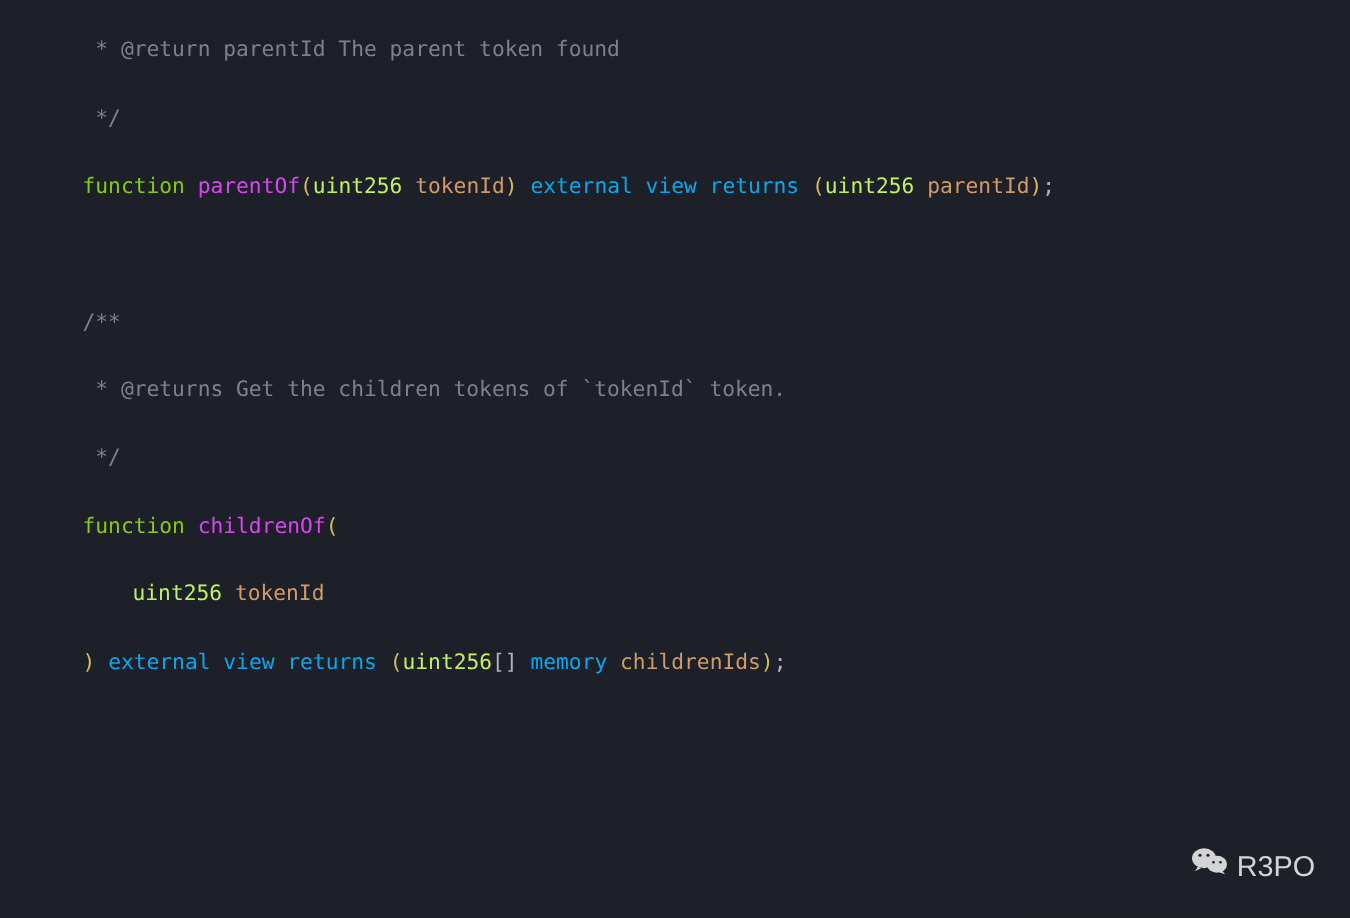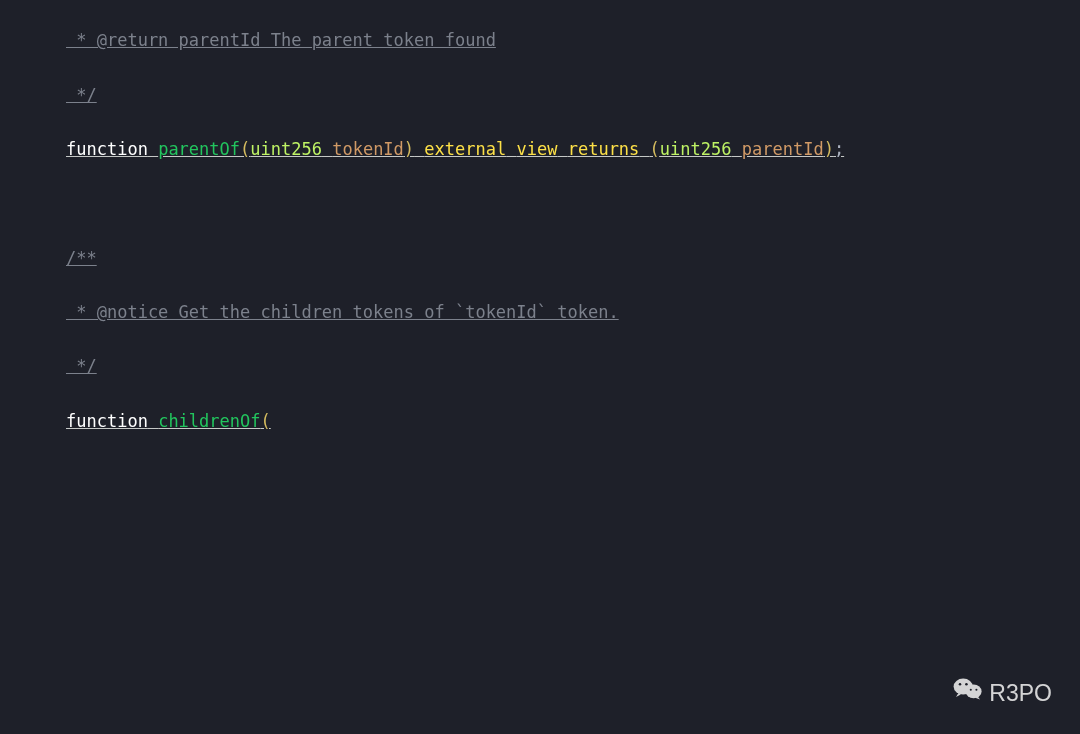--- a/index.html
+++ b/index.html
@@ -13,29 +13,29 @@
       width: 1080px;
       height: 734px;
       overflow: hidden;
       position: relative;
     }
     .code-container {
       padding: 0 20px;
       white-space: pre;
     }
     .line { display: block; white-space: pre; }
-    .indent1 { padding-left: 46px; text-decoration: underline; }
+    .indent1 { padding-left: 46px; }
     .indent2 { padding-left: 86px; }
     .comment { color: #7c818c; }
-    .keyword-fn { color: #ffffff; }
-    .fn-name { color: #22c55e; }
+    .keyword-fn { color: #84cc16; }
+    .fn-name { color: #d946ef; }
     .type { color: #bef264; }
     .param { color: #d19a66; }
     .paren { color: #d4bb5f; }
-    .modifier { color: #fde047; }
+    .modifier { color: #0ea5e9; }
     .punct { color: #abb2bf; }
     .watermark {
       position: absolute;
       bottom: 22px;
       right: 28px;
       display: flex;
       align-items: center;
       gap: 6px;
       color: #e8e8e8;
       font-family: -apple-system, BlinkMacSystemFont, 'Segoe UI', sans-serif;
@@ -46,23 +46,25 @@
   </style>
 </head>
 <body>
 
 <div class="code-container">
 <span class="line indent1 comment"> * @return parentId The parent token found</span>
 <span class="line indent1 comment"> */</span>
 <span class="line indent1"><span class="keyword-fn">function</span> <span class="fn-name">parentOf</span><span class="paren">(</span><span class="type">uint256</span> <span class="param">tokenId</span><span class="paren">)</span> <span class="modifier">external</span> <span class="modifier">view</span> <span class="modifier">returns</span> <span class="paren">(</span><span class="type">uint256</span> <span class="param">parentId</span><span class="paren">)</span><span class="punct">;</span></span>
 <span class="line"> </span>
 <span class="line indent1 comment">/**</span>
-<span class="line indent1 comment"> * @notice Get the children tokens of `tokenId` token.</span>
+<span class="line indent1 comment"> * @returns Get the children tokens of `tokenId` token.</span>
 <span class="line indent1 comment"> */</span>
 <span class="line indent1"><span class="keyword-fn">function</span> <span class="fn-name">childrenOf</span><span class="paren">(</span></span>
+<span class="line indent2"><span class="type">uint256</span> <span class="param">tokenId</span></span>
+<span class="line indent1"><span class="paren">)</span> <span class="modifier">external</span> <span class="modifier">view</span> <span class="modifier">returns</span> <span class="paren">(</span><span class="type">uint256</span><span class="punct">[]</span> <span class="modifier">memory</span> <span class="param">childrenIds</span><span class="paren">)</span><span class="punct">;</span></span>
 <span class="line"> </span>
 
 
 
 
 
 
 
 
 

